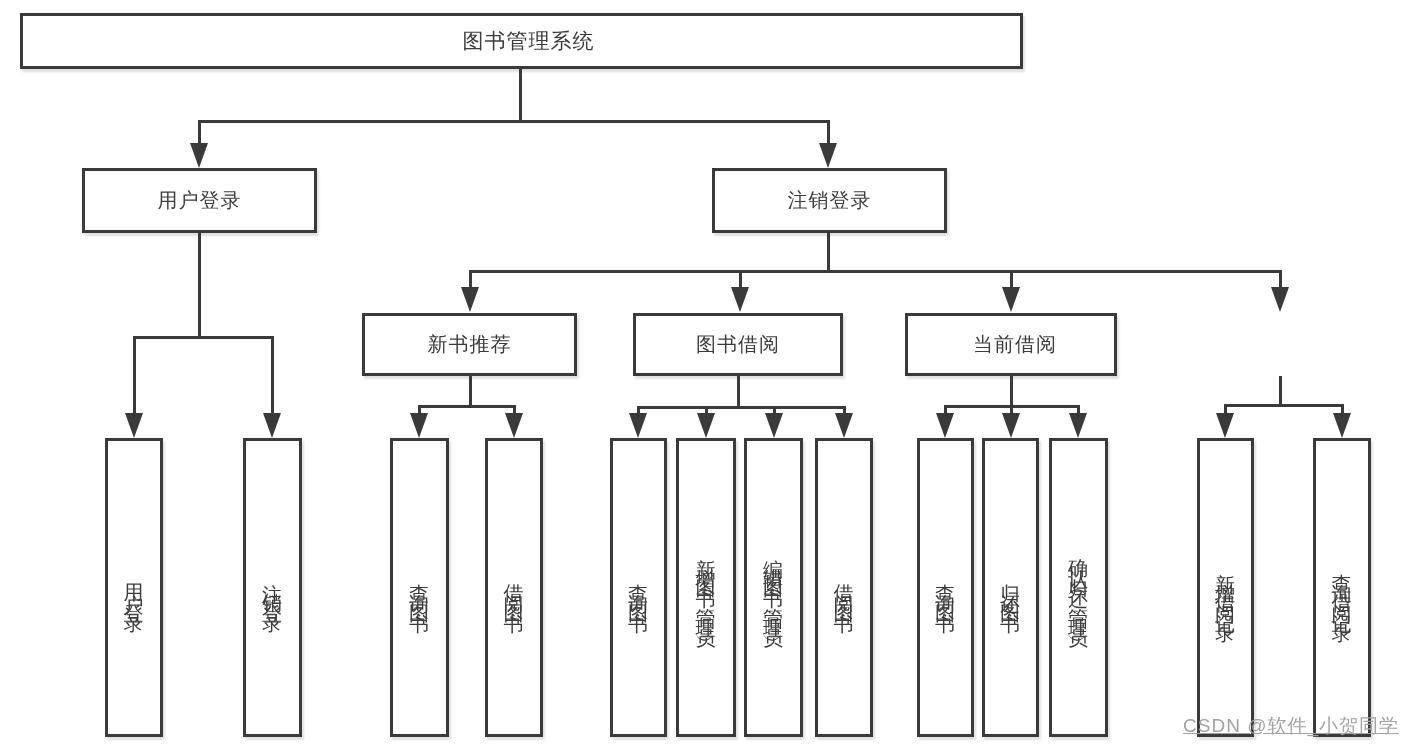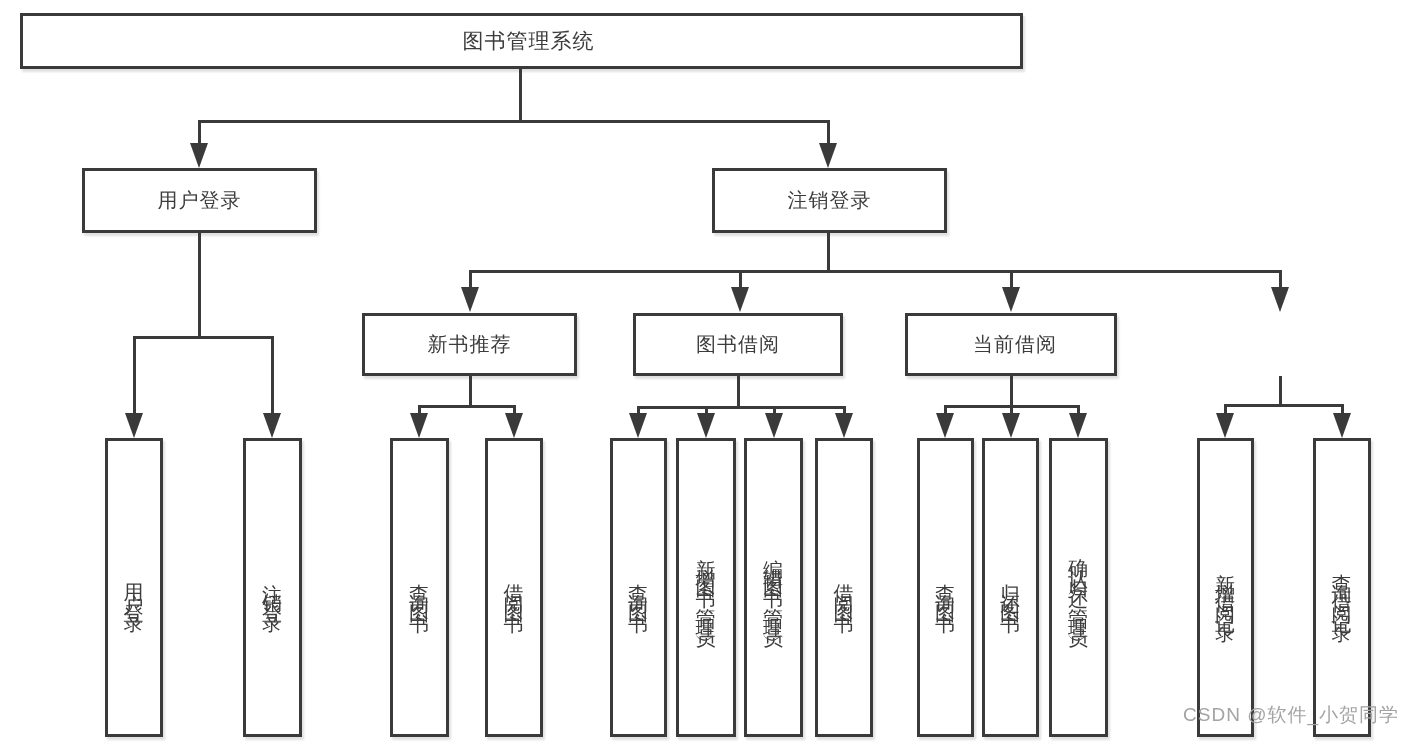--- a/index.html
+++ b/index.html
@@ -39,25 +39,26 @@
   .arrowhead {
     position: absolute;
     width: 0; height: 0;
     border-left: 9px solid transparent;
     border-right: 9px solid transparent;
     border-top: 25px solid #3a3a3a;
   }
   .watermark {
     position: absolute;
     right: 6px;
-    bottom: 19px;
+    bottom: 8px;
     font-size: 19px;
     color: #a3a3a3;
     letter-spacing: 1px;
     white-space: nowrap;
+    text-decoration: underline;
   }
 </style>
 </head>
 <body>
 
 <div class="canvas">
 
   <div class="box hbox root-box" style="left:20px; top:13px; width:1003px; height:56px;">
     <span>图书管理系统</span>
   </div>

